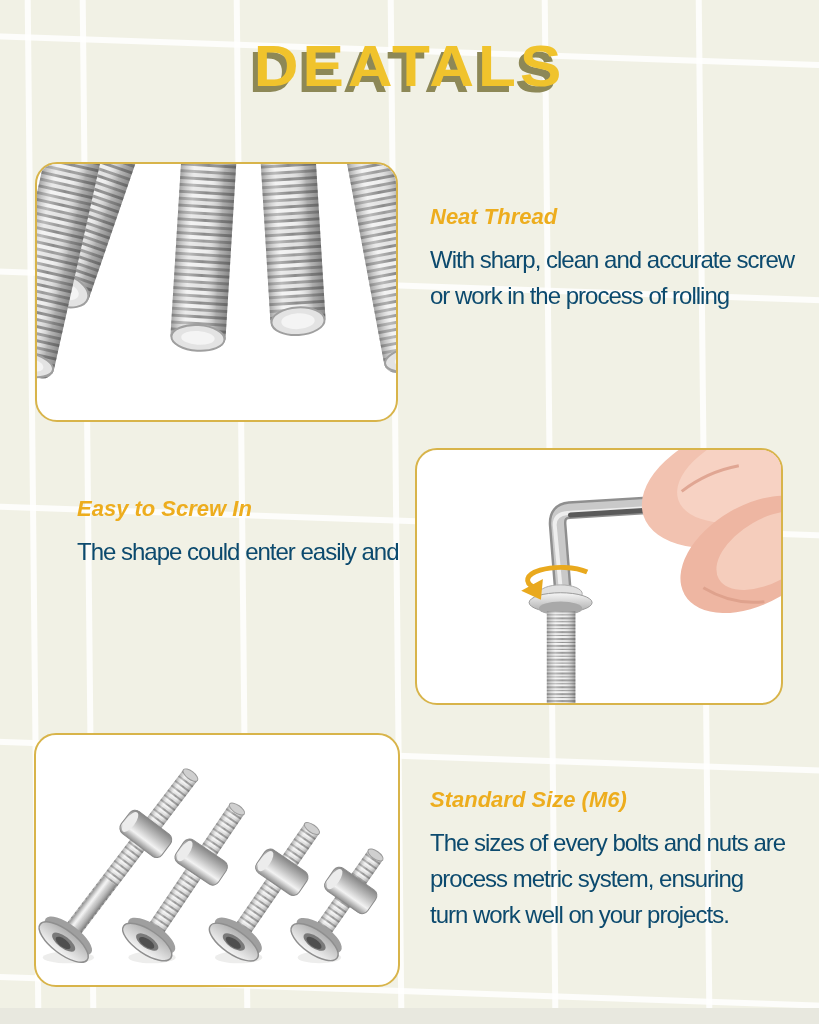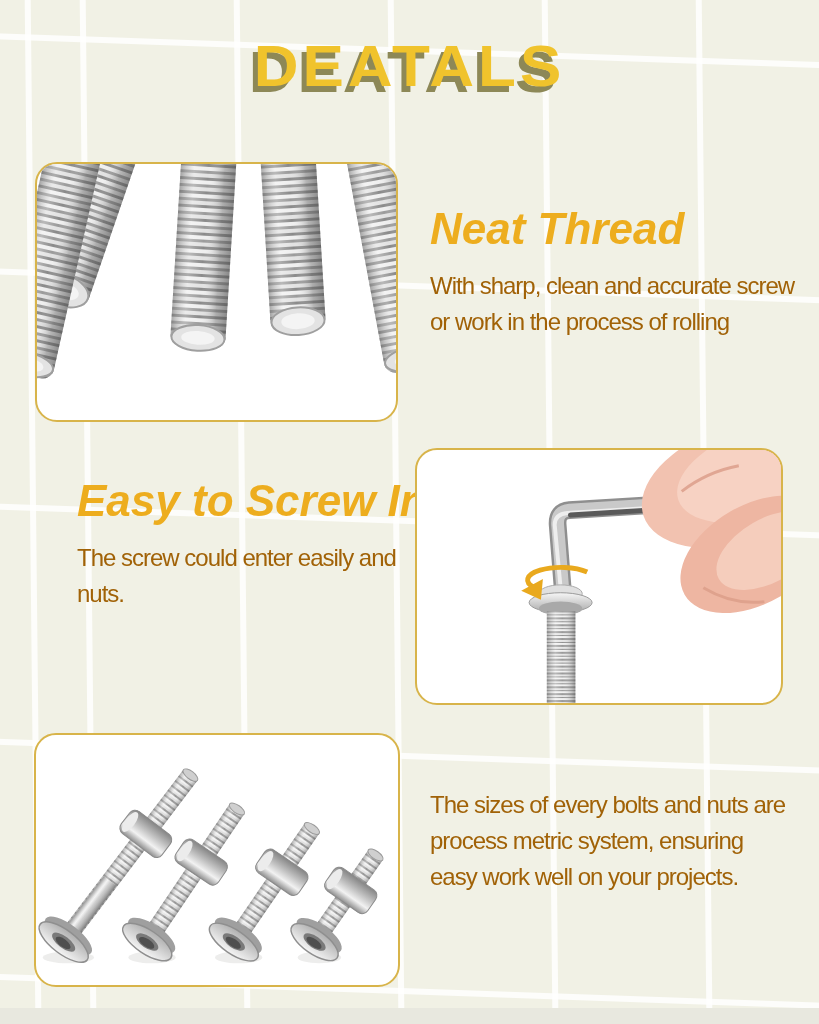--- a/index.html
+++ b/index.html
@@ -27,28 +27,28 @@
   .card {
     position:absolute; background:#fff; border:2px solid #D8B44A;
     border-radius:22px; overflow:hidden;
   }
   .card svg { display:block; width:100%; height:100%; }
   .card1 { left:35px; top:162px; width:363px; height:260px; }
   .card2 { left:415px; top:448px; width:368px; height:257px; }
   .card3 { left:34px; top:733px; width:366px; height:254px; }
   .section { position:absolute; }
   .s1 { left:430px; top:204px; width:385px; }
-  .s2 { left:77px; top:476px; width:385px; }
+  .s2 { left:77px; top:496px; width:385px; }
   .s3 { left:430px; top:787px; width:385px; }
   .section h2 {
-    margin:0 0 13px 0; font-size:44px; line-height:1.15;
+    margin:0 0 13px 0; font-size:22px; line-height:1.15;
     font-style:italic; font-weight:bold; color:#EDAD1E;
   }
   .line {
-    font-size:24px; line-height:36px; color:#a16207;
+    font-size:24px; line-height:36px; color:#0c4a6e;
     letter-spacing:-1px; white-space:nowrap;
   }
 </style>
 </head>
 <body>
 
 <div class="canvas">
 
   <div class="grid grid-h"></div>
   <div class="grid grid-v"></div>
@@ -108,22 +108,21 @@
   </div>
 
   <div class="section s1">
     <h2>Neat Thread</h2>
     <div class="line">With sharp, clean and accurate screw</div>
     <div class="line">or work in the process of rolling</div>
   </div>
 
   <div class="section s2">
     <h2>Easy to Screw In</h2>
-    <div class="line">The screw could enter easily and</div>
-    <div class="line">nuts.</div>
+    <div class="line">The shape could enter easily and</div>
   </div>
 
   <div class="card card2">
     <svg viewBox="0 0 368 257">
       <defs>
         <pattern id="thr2" width="10" height="7" patternUnits="userSpaceOnUse">
           <rect width="10" height="7" fill="#d8d8d8"></rect>
           <rect width="10" height="2" fill="#f1f1f1"></rect>
           <rect y="2" width="10" height="2" fill="#9a9a9a"></rect>
           <rect y="4" width="10" height="2" fill="#e6e6e6"></rect>
@@ -257,18 +256,19 @@
         </g>
         <ellipse cx="10" cy="0" rx="11" ry="27" fill="#9f9f9f"></ellipse>
         <ellipse cx="2" cy="0" rx="12" ry="28" fill="url(#headGrad)" stroke="#8f8f8f" stroke-width="1.5"></ellipse>
         <ellipse cx="2" cy="0" rx="6" ry="13" fill="#7a7a7a"></ellipse>
         <ellipse cx="1" cy="0" rx="4" ry="9" fill="#4f4f4f"></ellipse>
       </g>
     </svg>
   </div>
 
   <div class="section s3">
+    <h2>Standard Size (M6)</h2>
     <div class="line">The sizes of every bolts and nuts are</div>
     <div class="line">process metric system, ensuring</div>
-    <div class="line">easy work well on your projects.</div>
+    <div class="line">turn work well on your projects.</div>
   </div>
 
 </div>
 
 </body></html>

